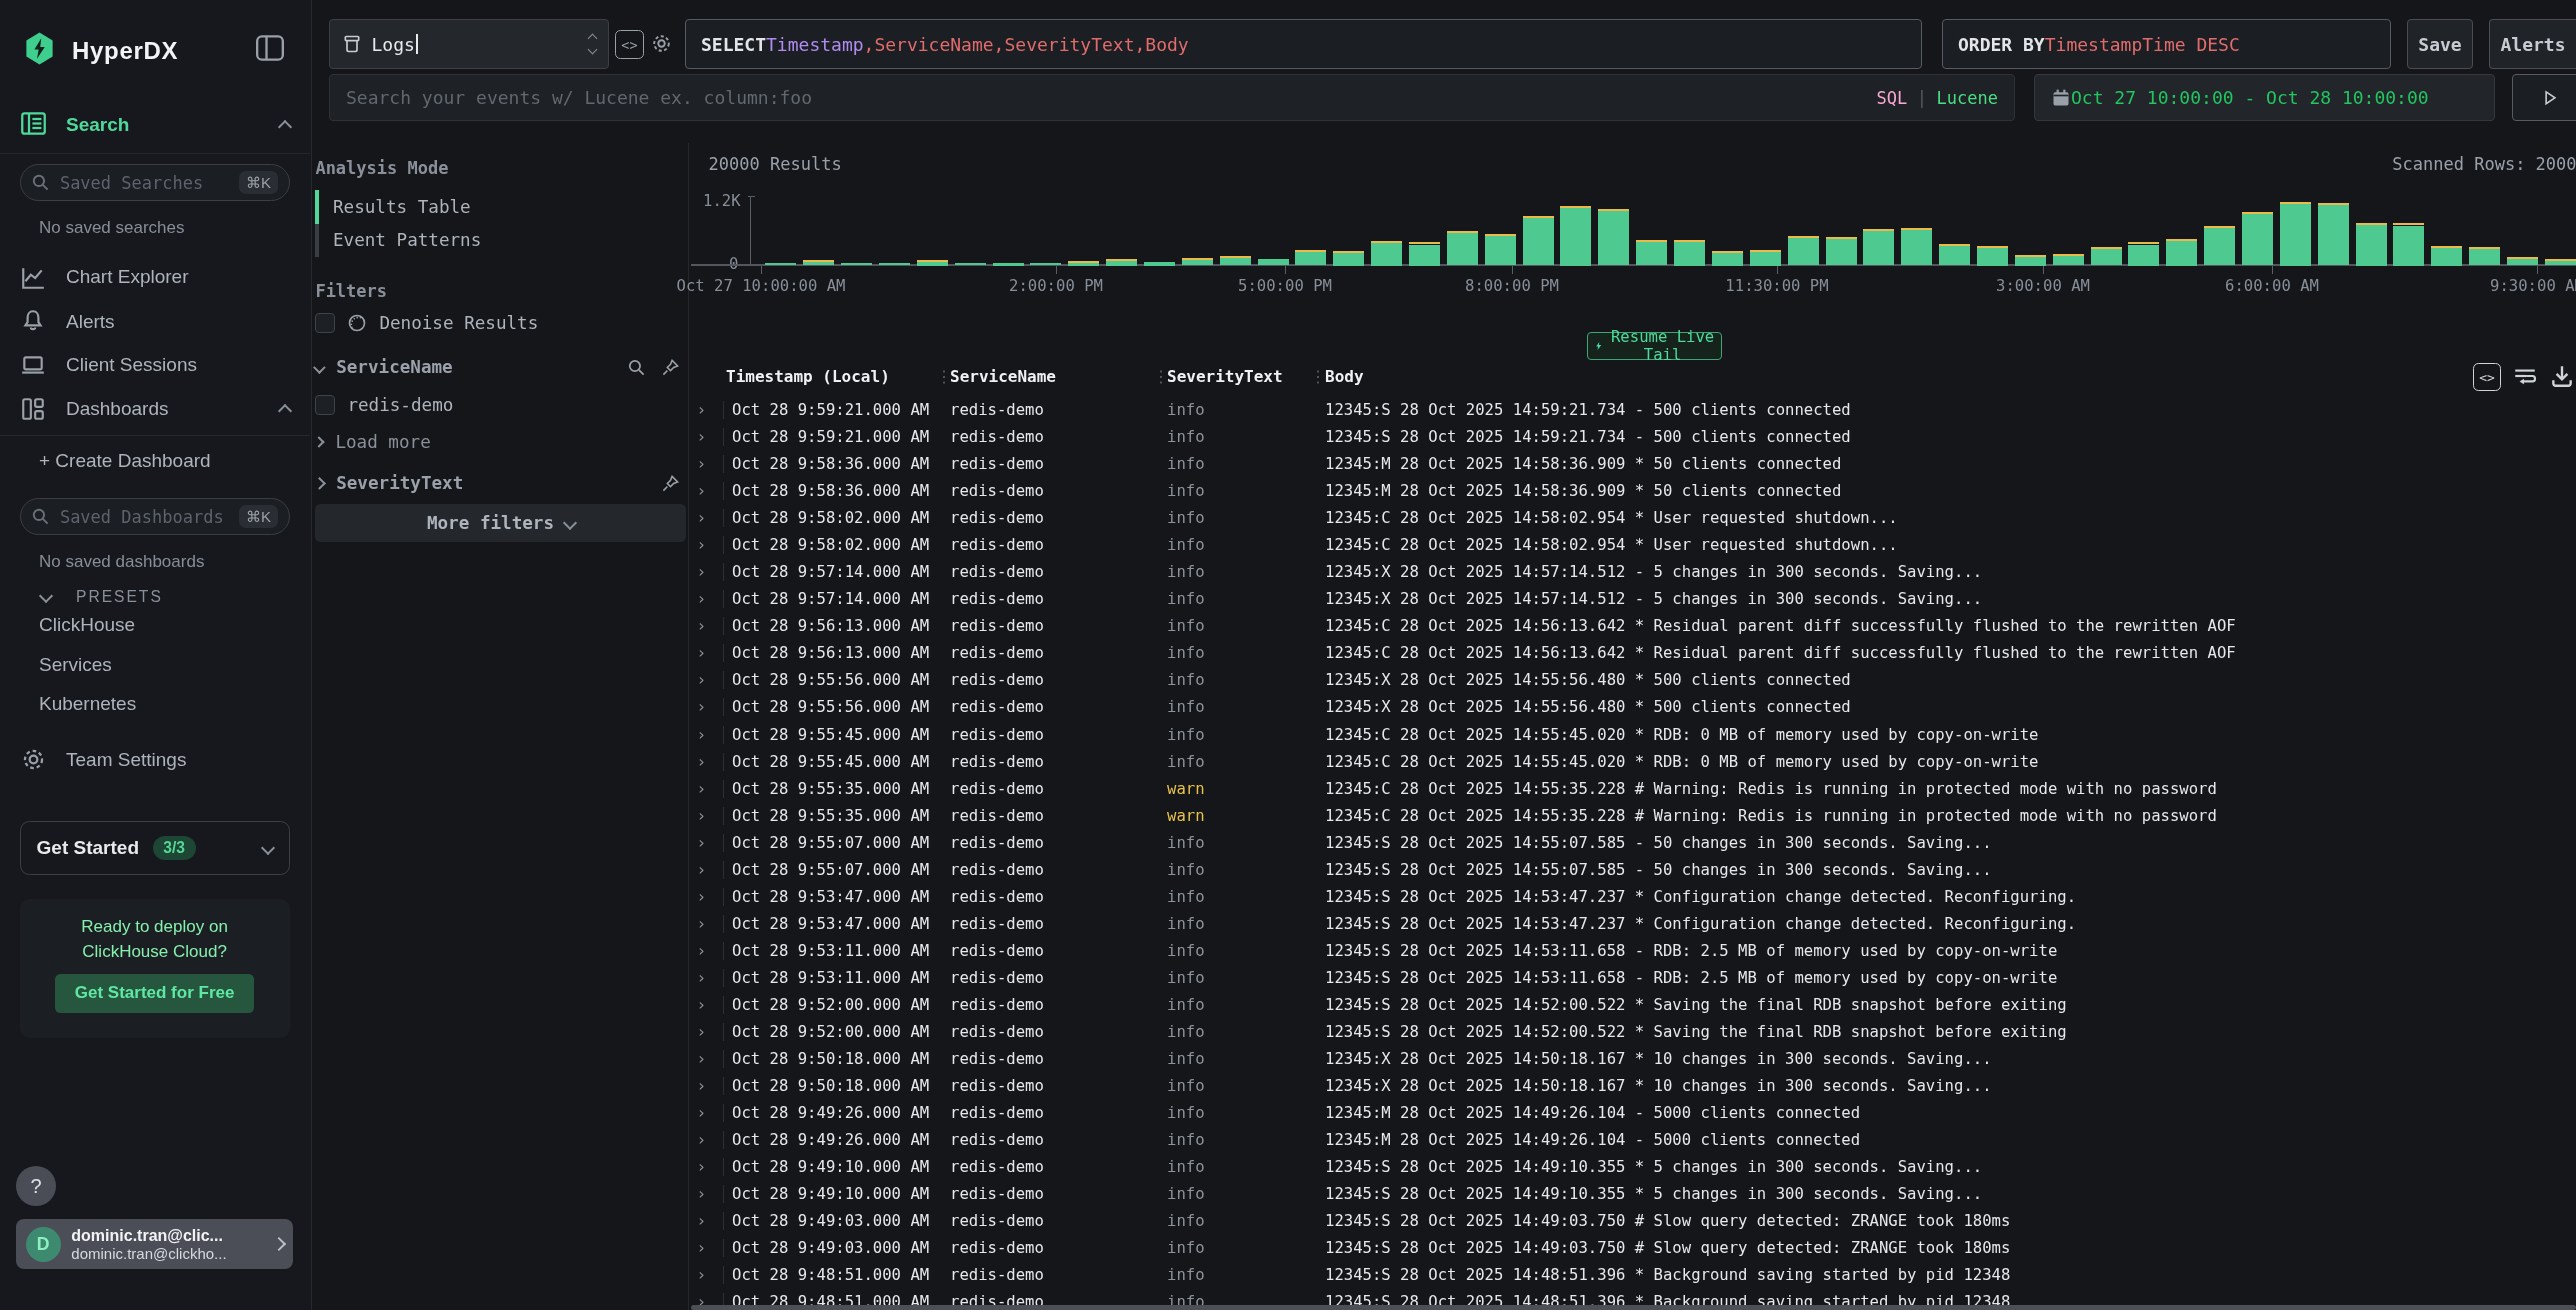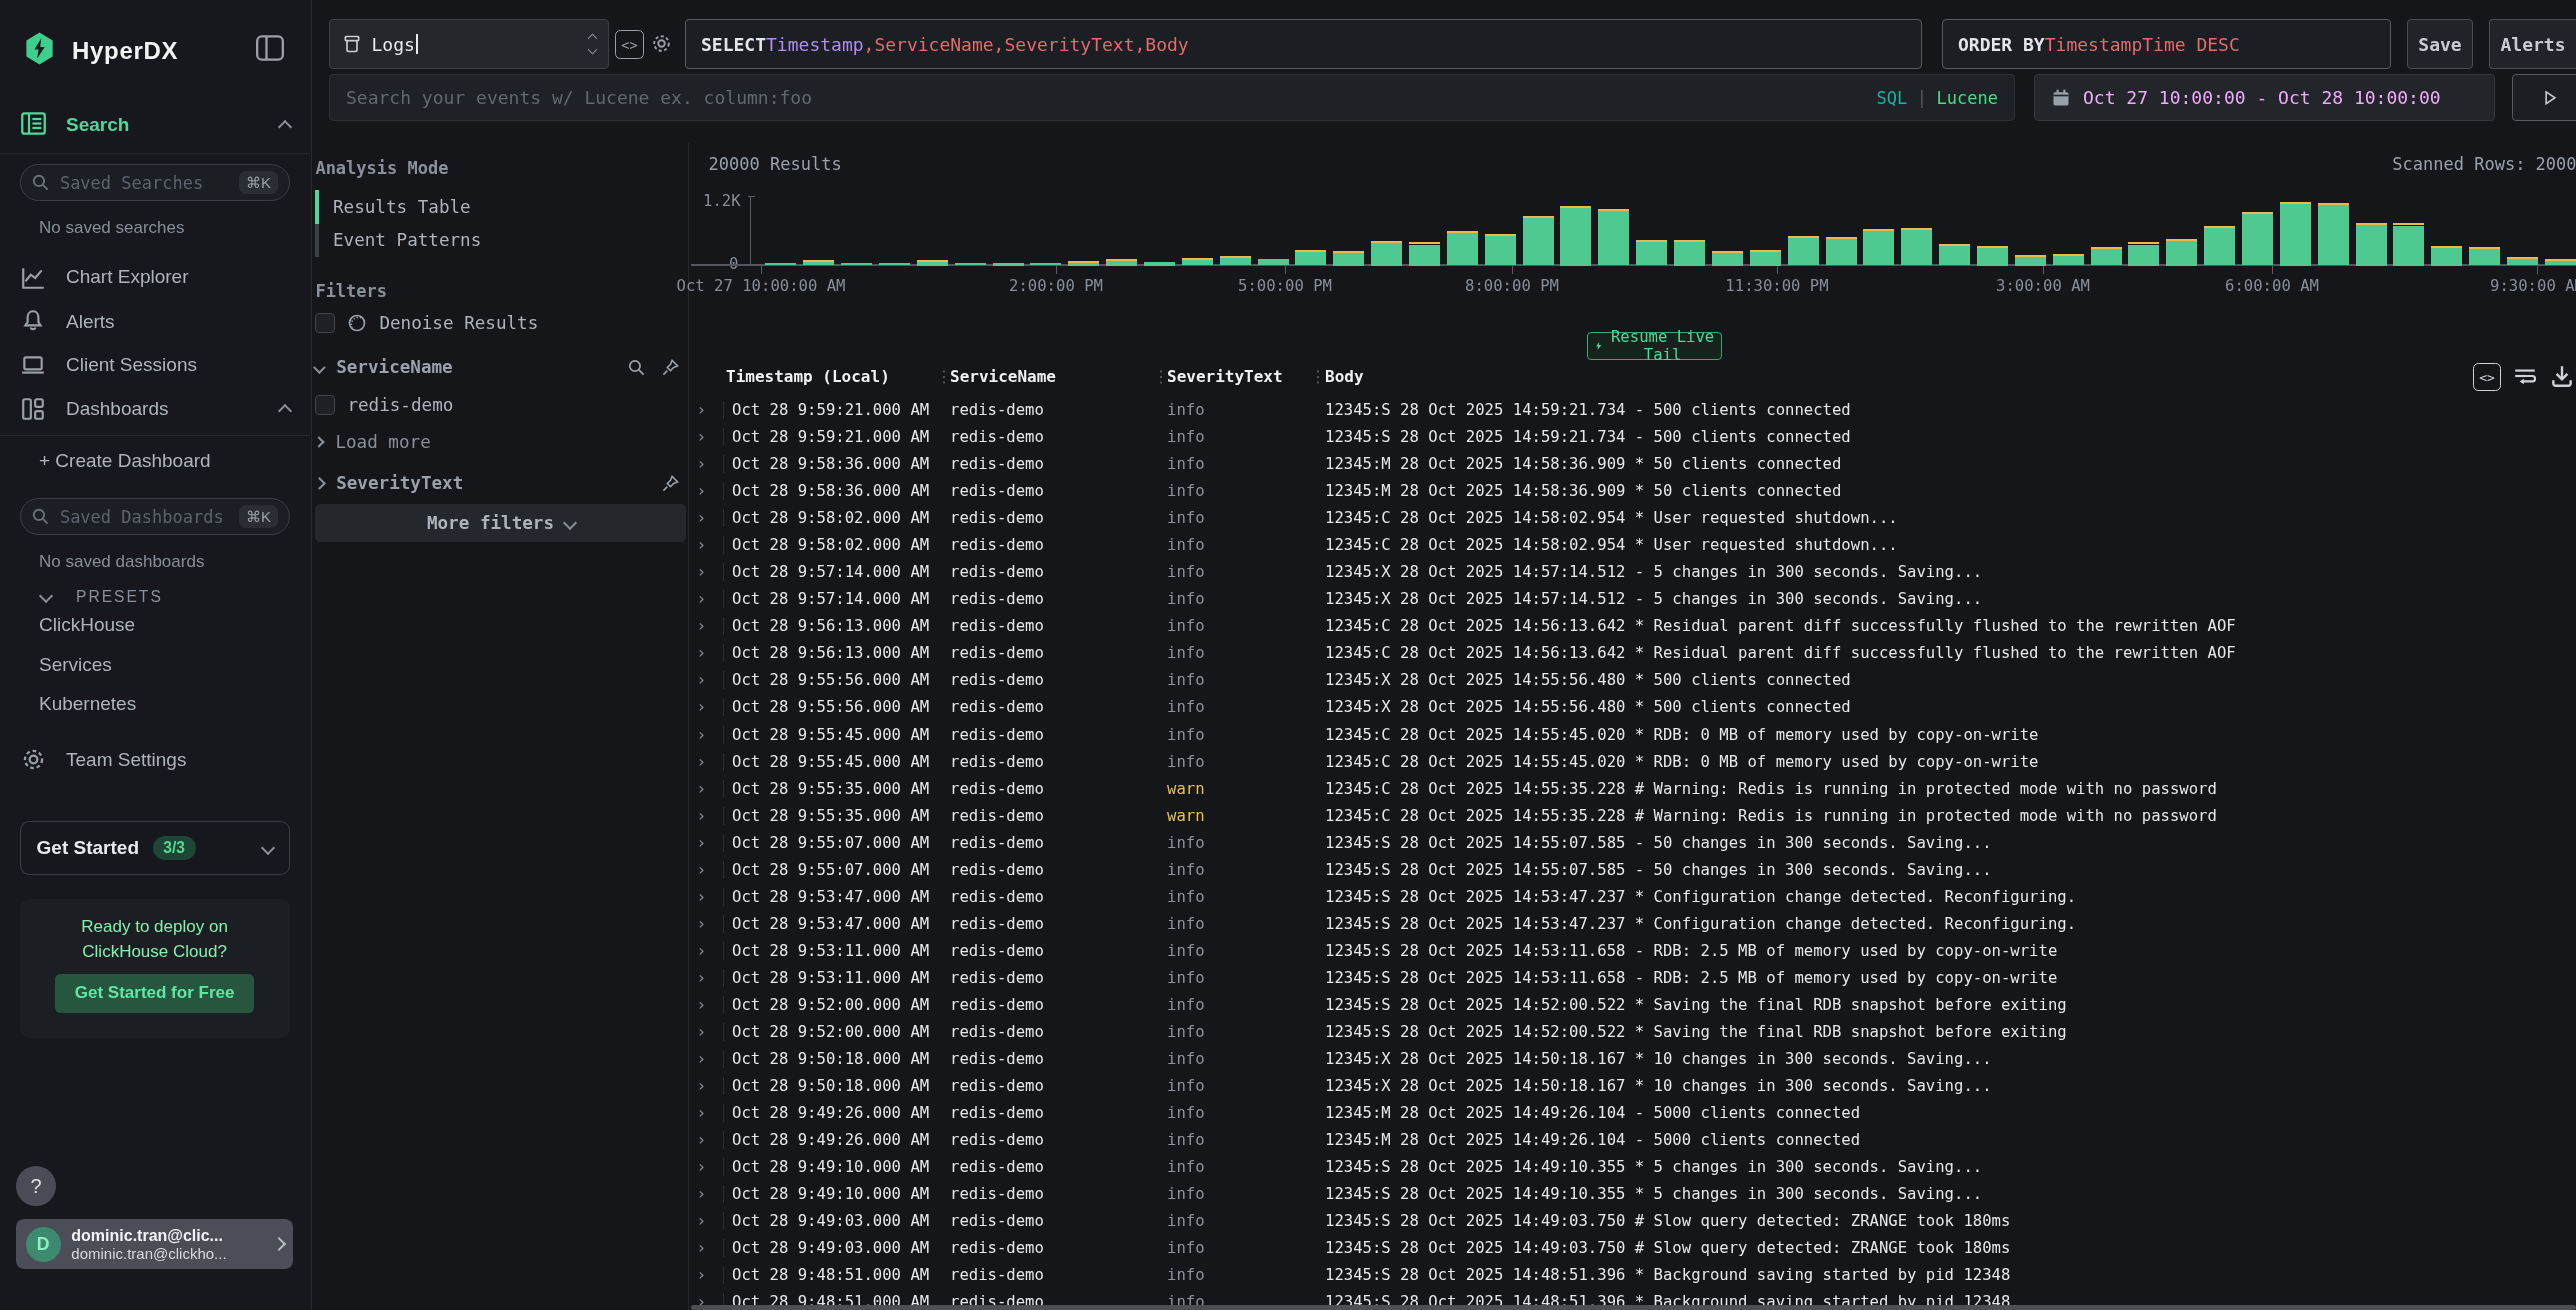--- a/index.html
+++ b/index.html
@@ -48,25 +48,25 @@
   .icon-btn{position:absolute;top:30px;width:27px;height:27px;color:#9aa0a8;display:flex;align-items:center;justify-content:center;}
   #select-box{left:685px;top:19px;width:1237px;height:50px;background:#1b1e23;border:1.4px solid #565a61;padding:0 15px;font-size:18px;}
   #order-box{left:1942px;top:19px;width:449px;height:50px;background:#1b1e23;border:1.4px solid #565a61;padding:0 15px;font-size:18px;}
   .kw{color:#e3e5e8;font-weight:bold;}
   .fld-purple{color:#b18cf0;}
   .fld-red{color:#e06c6c;}
   .btn{position:absolute;top:19px;height:50px;border:1.4px solid #4a4e54;border-radius:4px;background:#202328;
        color:#c8ccd2;font-weight:bold;font-size:18px;display:flex;align-items:center;justify-content:center;box-sizing:border-box;}
   #search-box{left:329px;top:74px;width:1686px;height:47px;background:#1e2126;border:1.4px solid #2e3136;padding:0 16px;}
   #search-box .ph{color:#62686f;font-size:18px;flex:1;}
-  #lang-sql{color:#14b8a6;font-size:17px;}
+  #lang-sql{color:#f9a8d4;font-size:17px;}
   #lang-div{color:#555a60;margin:0 9.5px;font-size:17px;}
   #lang-lucene{color:#4ade80;font-size:17px;}
   #date-box{left:2034px;top:74px;width:461px;height:47px;background:#22252a;border:1.4px solid #34373d;padding:0 16px;}
-  #date-box .val{color:#f0abfc;font-size:18px;margin-left:12px;}
+  #date-box .val{color:#22c55e;font-size:18px;}
   #play-btn{left:2512px;top:74px;width:76px;height:47px;background:#1b1e23;border:1.4px solid #565a61;justify-content:center;}
   
   #filters{position:absolute;left:312px;top:143px;width:377px;height:1167px;border-right:1.4px solid #24272c;box-sizing:border-box;}
   .fp{position:absolute;left:3.4px;}
   .fp-h{color:#8a9099;font-weight:bold;font-size:17px;}
   .mode-item{position:relative;padding:6.8px 0 6.8px 17.6px;font-size:17.6px;color:#aeb4bc;cursor:pointer;}
   .mode-item .bar{position:absolute;left:0;top:0;width:3.4px;height:100%;background:#3a3e45;}
   .mode-item.active .bar{background:#4ed99a;}
   .checkbox{width:20px;height:20px;border:1.4px solid #3f434a;border-radius:4px;background:#1d2025;box-sizing:border-box;flex-shrink:0;}
   .frow{display:flex;align-items:center;gap:12px;font-size:17.6px;color:#aeb4bc;}

